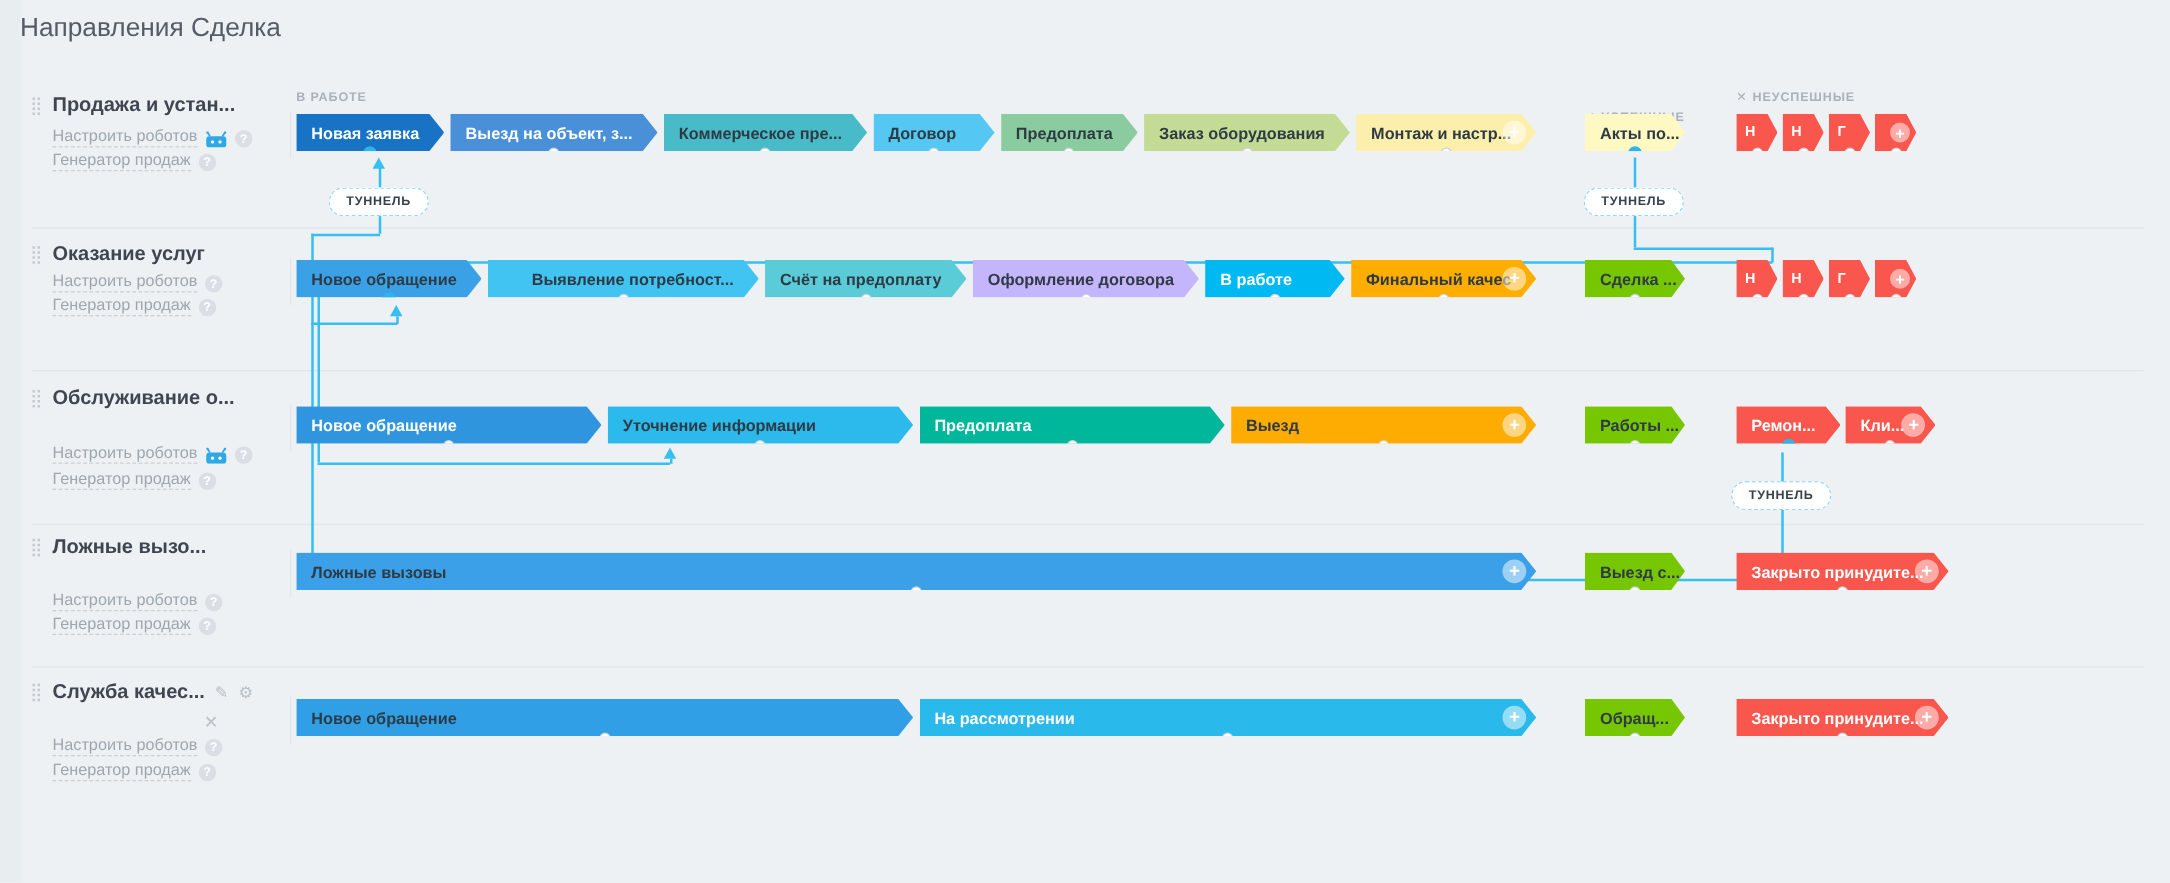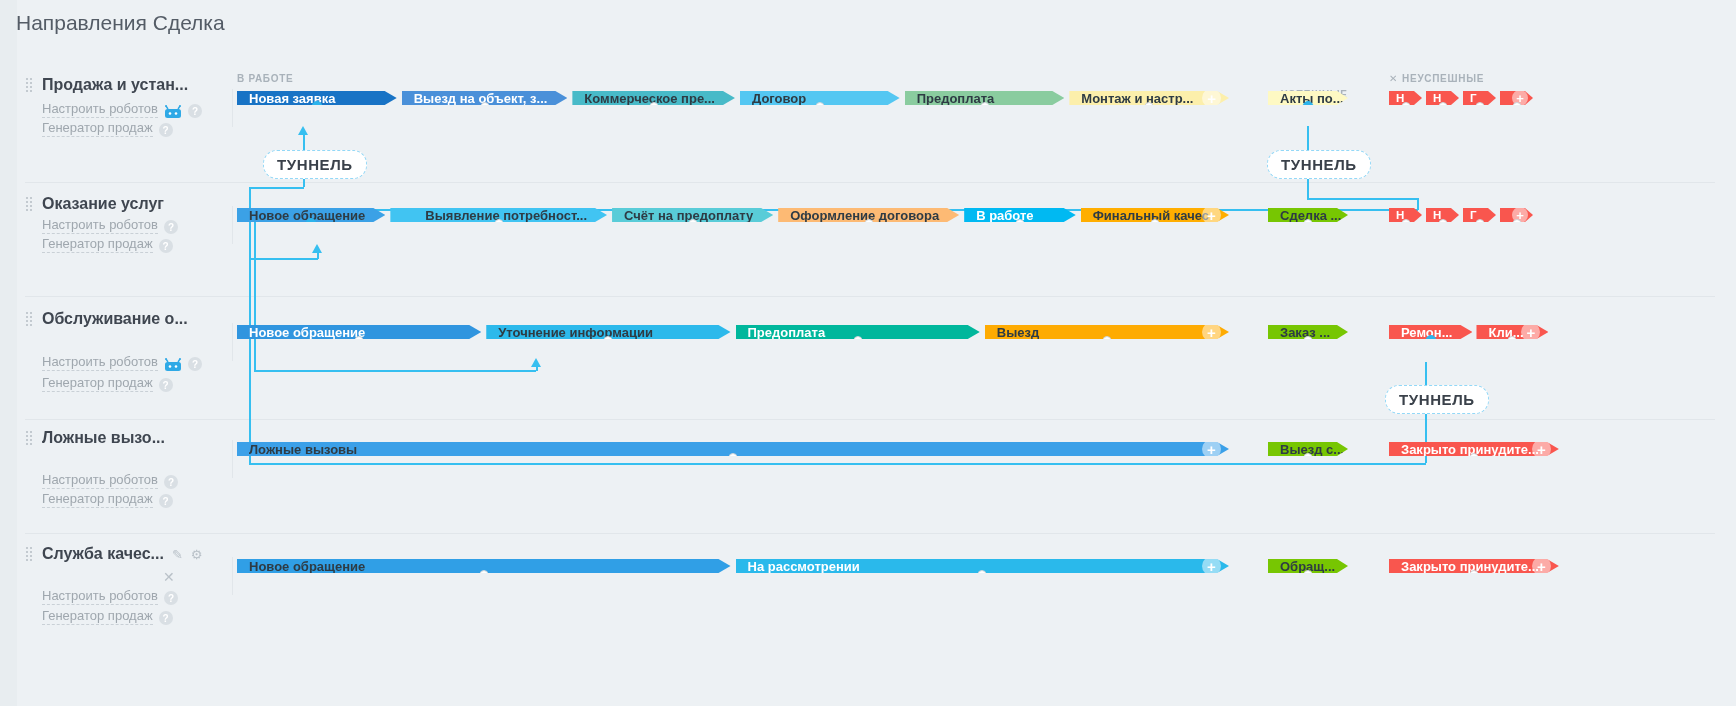--- a/index.html
+++ b/index.html
@@ -42,21 +42,21 @@
       display:flex; align-items:flex-end; gap:6px; cursor:pointer; }
   .f-link .txt { border-bottom:1px dashed #c9d0d6; padding-bottom:1px; }
   .q-ico { width:14px; height:14px; border-radius:50%; background:#d9dfe4; color:#fff; font-size:10px;
       font-weight:700; display:flex; align-items:center; justify-content:center; }
   .robot-ico { display:inline-flex; }
 
   
   .stages { position:absolute; left:237px; width:992px; height:30px; display:flex; gap:5px; }
   .success-wrap { position:absolute; left:1268px; width:80px; height:30px; }
   .fails-wrap { position:absolute; left:1389px; width:148px; height:30px; display:flex; gap:4px; }
-  .stage { position:relative; height:14px; flex:1 1 0; font-size:13px; font-weight:600;
+  .stage { position:relative; height:30px; flex:1 1 0; font-size:13px; font-weight:600;
       display:flex; align-items:center; cursor:pointer;
       clip-path:polygon(0 0, calc(100% - 12px) 0, 100% 50%, calc(100% - 12px) 100%, 0 100%); }
   .stage .lbl { padding:0 20px 0 12px; white-space:nowrap; overflow:hidden; }
   .stage.t-white { color:#fff; } .stage.t-dark { color:#2e3b44; }
   .stage.mini { flex:0 0 33px; font-size:11.5px;
       clip-path:polygon(0 0, calc(100% - 8px) 0, 100% 50%, calc(100% - 8px) 100%, 0 100%); }
   .stage.mini .lbl { padding:0 10px 0 7px; }
   .stage.success { flex:0 0 80px;
       clip-path:polygon(0 0, calc(100% - 11px) 0, 100% 50%, calc(100% - 11px) 100%, 0 100%); }
   .plus { position:absolute; right:8px; top:50%; transform:translateY(-50%); width:19px; height:19px;
@@ -65,21 +65,21 @@
   .stage.mini .plus { width:16px; height:16px; right:5px; font-size:13px; }
   .dot { position:absolute; left:50%; bottom:-6px; transform:translateX(-50%); width:9px; height:9px;
       border-radius:50%; background:#fff; border:1px solid #ccd3d8; z-index:5; cursor:pointer; }
   .dot.blue { width:11px; height:11px; bottom:-7px; background:#2db4ec; border:1px solid #2db4ec; }
 
   
   .tl { position:absolute; background:#36bff0; z-index:2; }
   .t-arrow { position:absolute; width:0; height:0; border-left:5px solid transparent;
       border-right:5px solid transparent; border-bottom:9px solid #36bff0; z-index:2; }
   .t-pill { position:absolute; z-index:4; background:#fff; border:1px dashed #93d8f7;
-      border-radius:14px; padding:5px 13px; font-size:15px; font-weight:700; letter-spacing:.6px;
+      border-radius:14px; padding:5px 13px; font-size:10px; font-weight:700; letter-spacing:.6px;
       color:#3a414a; white-space:nowrap; cursor:pointer; }
   .funnel-row { z-index:3; }
 </style>
 </head>
 <body>
 
 <div class="page">
   <div class="gutter"></div>
 
   <h1 class="page-title">Направления Сделка</h1>
@@ -157,20 +157,24 @@
             <div class="dot"></div>
           </div>
           <div class="stage t-dark" style="background: rgb(84, 199, 242);">
             <div class="lbl">Договор</div>
             <div class="dot"></div>
           </div>
           <div class="stage t-dark" style="background: rgb(138, 204, 159);">
             <div class="lbl">Предоплата</div>
             <div class="dot"></div>
           </div>
+          <div class="stage t-dark" style="background: rgb(195, 219, 148);">
+            <div class="lbl">Заказ оборудования</div>
+            <div class="dot"></div>
+          </div>
           <div class="stage t-dark" style="background: rgb(252, 239, 171);">
             <div class="lbl">Монтаж и настр...</div>
             <div class="plus">+</div>
             <div class="dot"></div>
           </div>
         </div>
         <div class="success-wrap" style="top: 23px;">
           <div class="stage t-dark success" style="background: #fef9c3;">
             <div class="lbl">Акты по...</div>
             <div class="dot blue"></div>
@@ -216,21 +220,21 @@
             <div class="dot blue"></div>
           </div>
           <div class="stage t-dark" style="background: rgb(65, 196, 242); padding-left: 23px;">
             <div class="lbl">Выявление потребност...</div>
             <div class="dot"></div>
           </div>
           <div class="stage t-dark" style="background: rgb(89, 204, 216);">
             <div class="lbl">Счёт на предоплату</div>
             <div class="dot"></div>
           </div>
-          <div class="stage t-dark" style="background: #fdba74;">
+          <div class="stage t-dark" style="background: #c4b5fd;">
             <div class="lbl">Оформление договора</div>
             <div class="dot"></div>
           </div>
           <div class="stage t-white" style="background: rgb(0, 185, 242);">
             <div class="lbl">В работе</div>
             <div class="dot"></div>
           </div>
           <div class="stage t-dark" style="background: rgb(255, 174, 0);">
             <div class="lbl">Финальный качес</div>
             <div class="plus">+</div>
@@ -301,21 +305,21 @@
             <div class="dot"></div>
           </div>
           <div class="stage t-dark" style="background: rgb(254, 171, 2);">
             <div class="lbl">Выезд</div>
             <div class="plus">+</div>
             <div class="dot"></div>
           </div>
         </div>
         <div class="success-wrap" style="top: 26px;">
           <div class="stage t-dark success" style="background: rgb(119, 198, 2);">
-            <div class="lbl">Заказ ...</div>
+            <div class="lbl">Работы ...</div>
             <div class="dot"></div>
           </div>
         </div>
         <div class="fails-wrap" style="top: 26px;">
           <div class="stage t-white" style="background: rgb(249, 86, 78); flex: 0 0 72px;">
             <div class="lbl">Ремон...</div>
             <div class="dot blue"></div>
           </div>
           <div class="stage t-white" style="background: rgb(249, 86, 78); flex: 0 0 72px;">
             <div class="lbl">Кли...</div>

